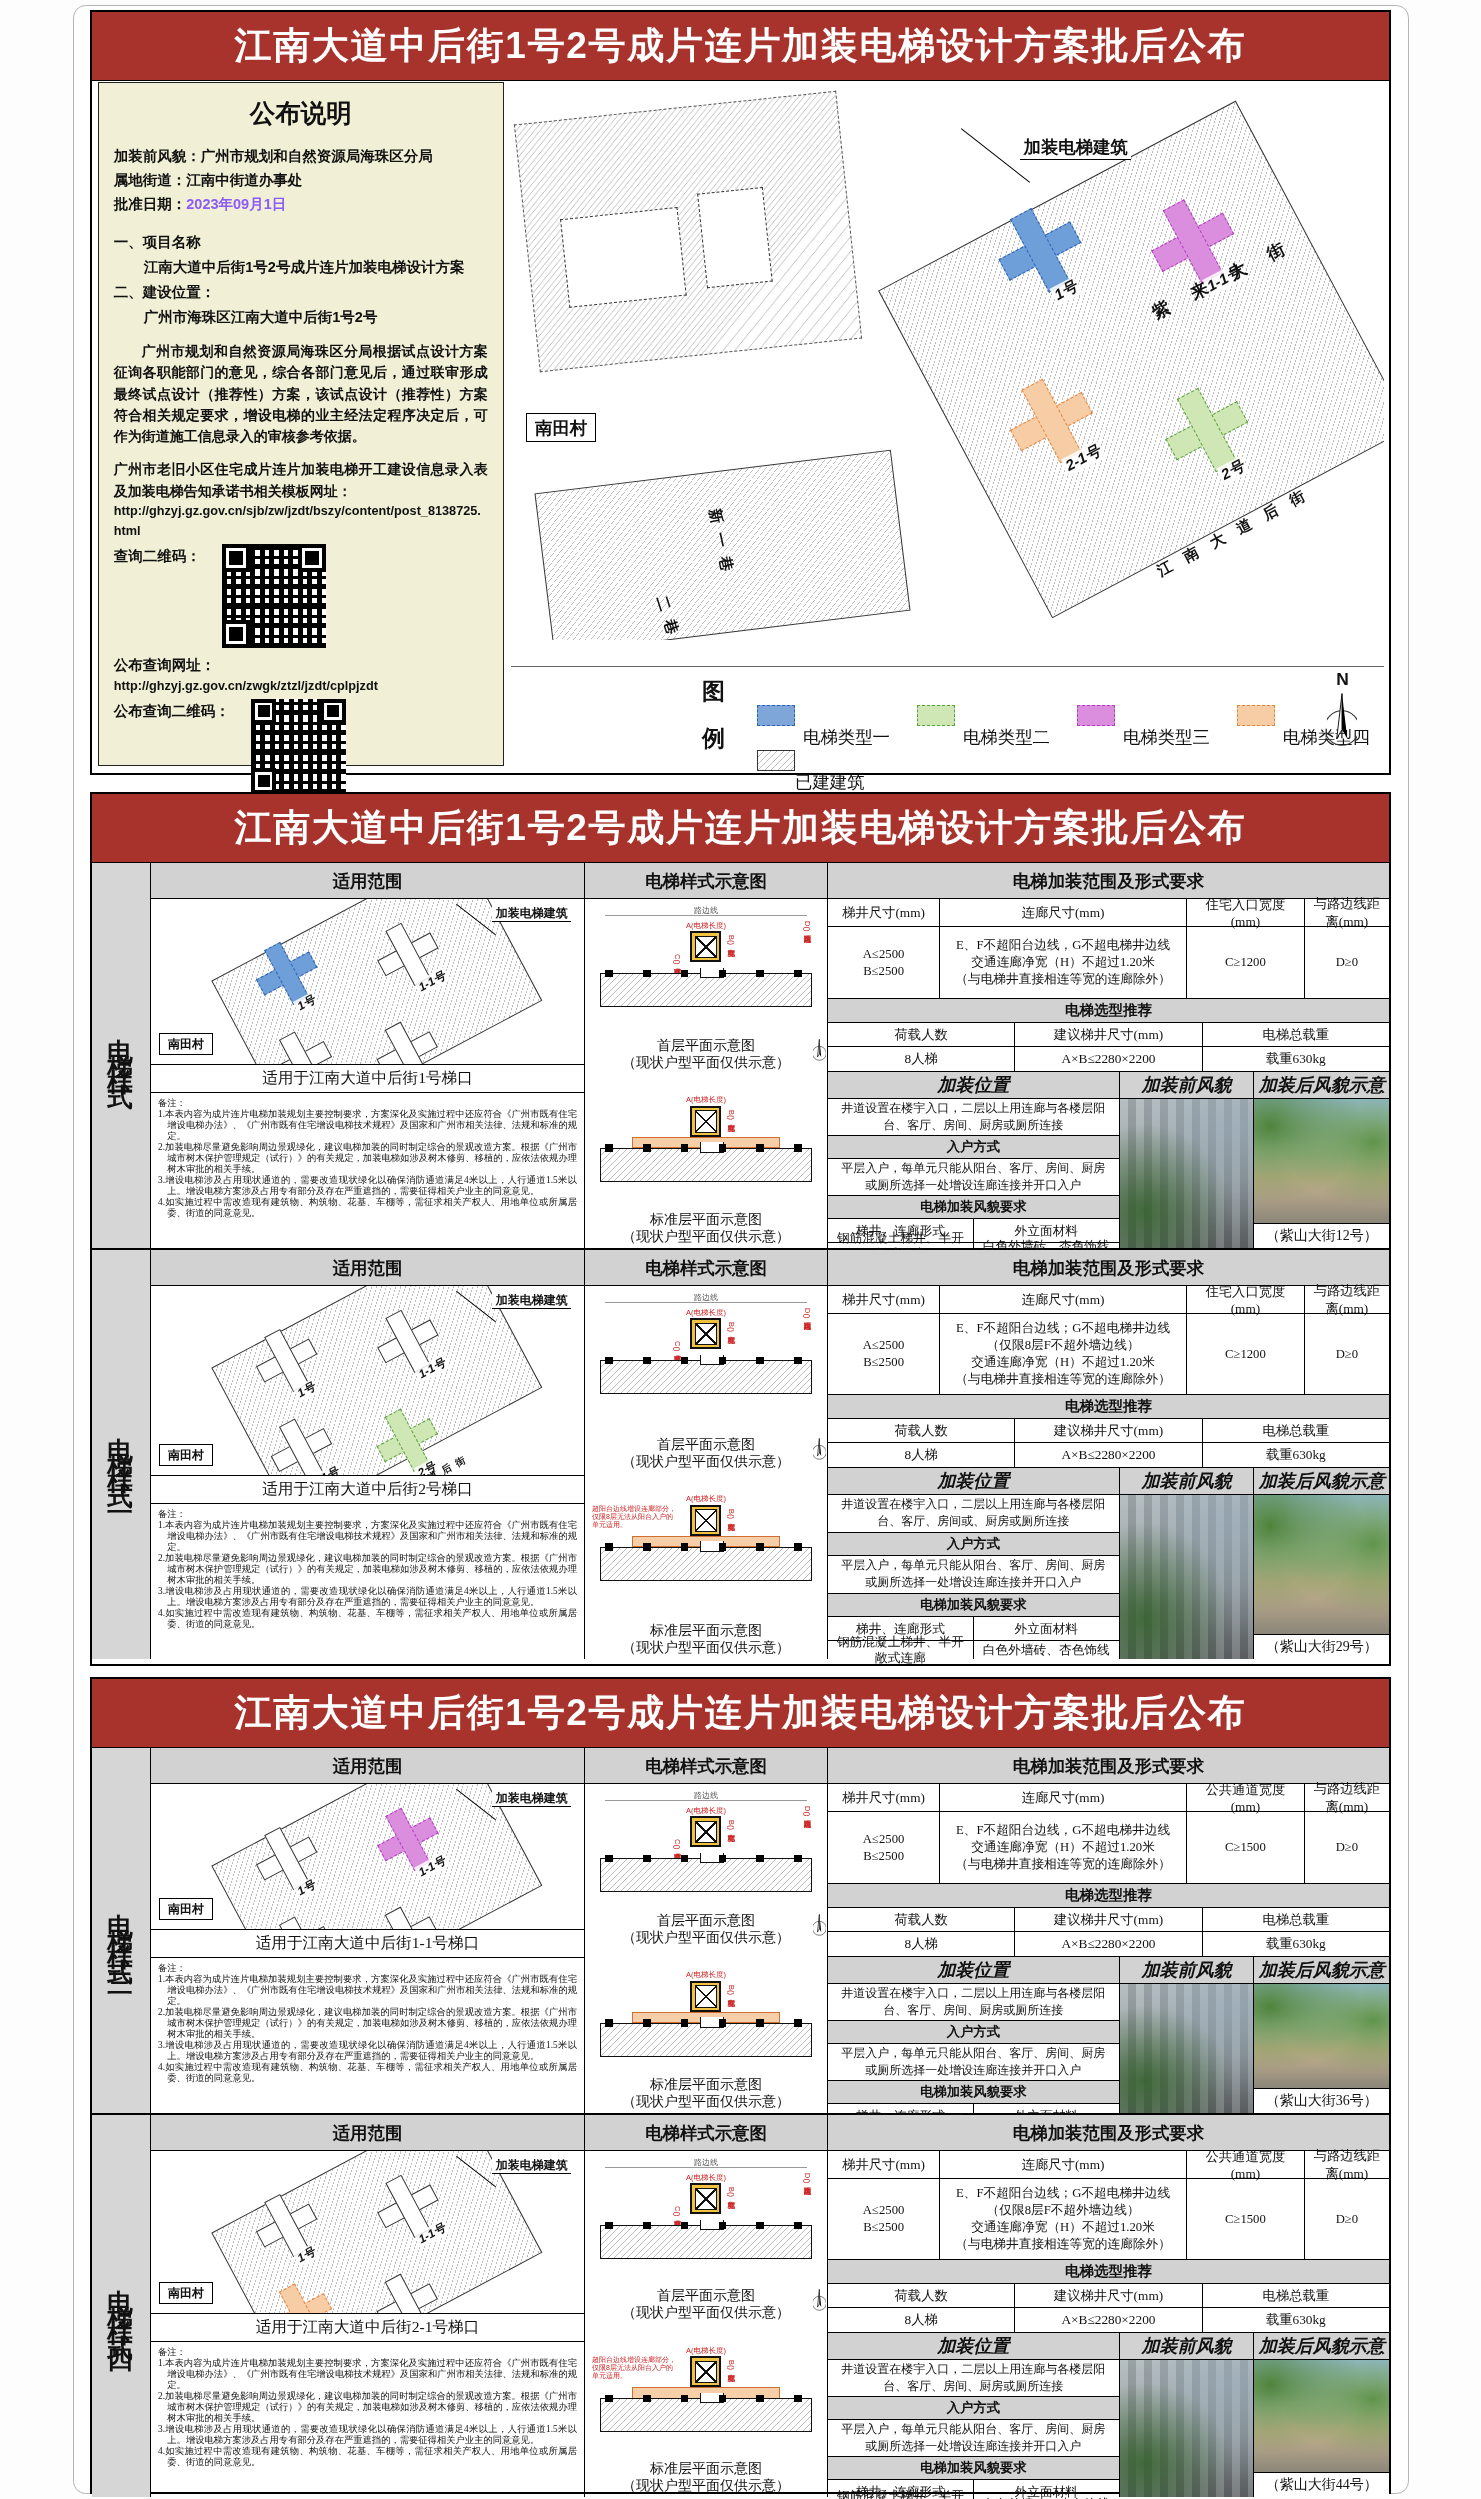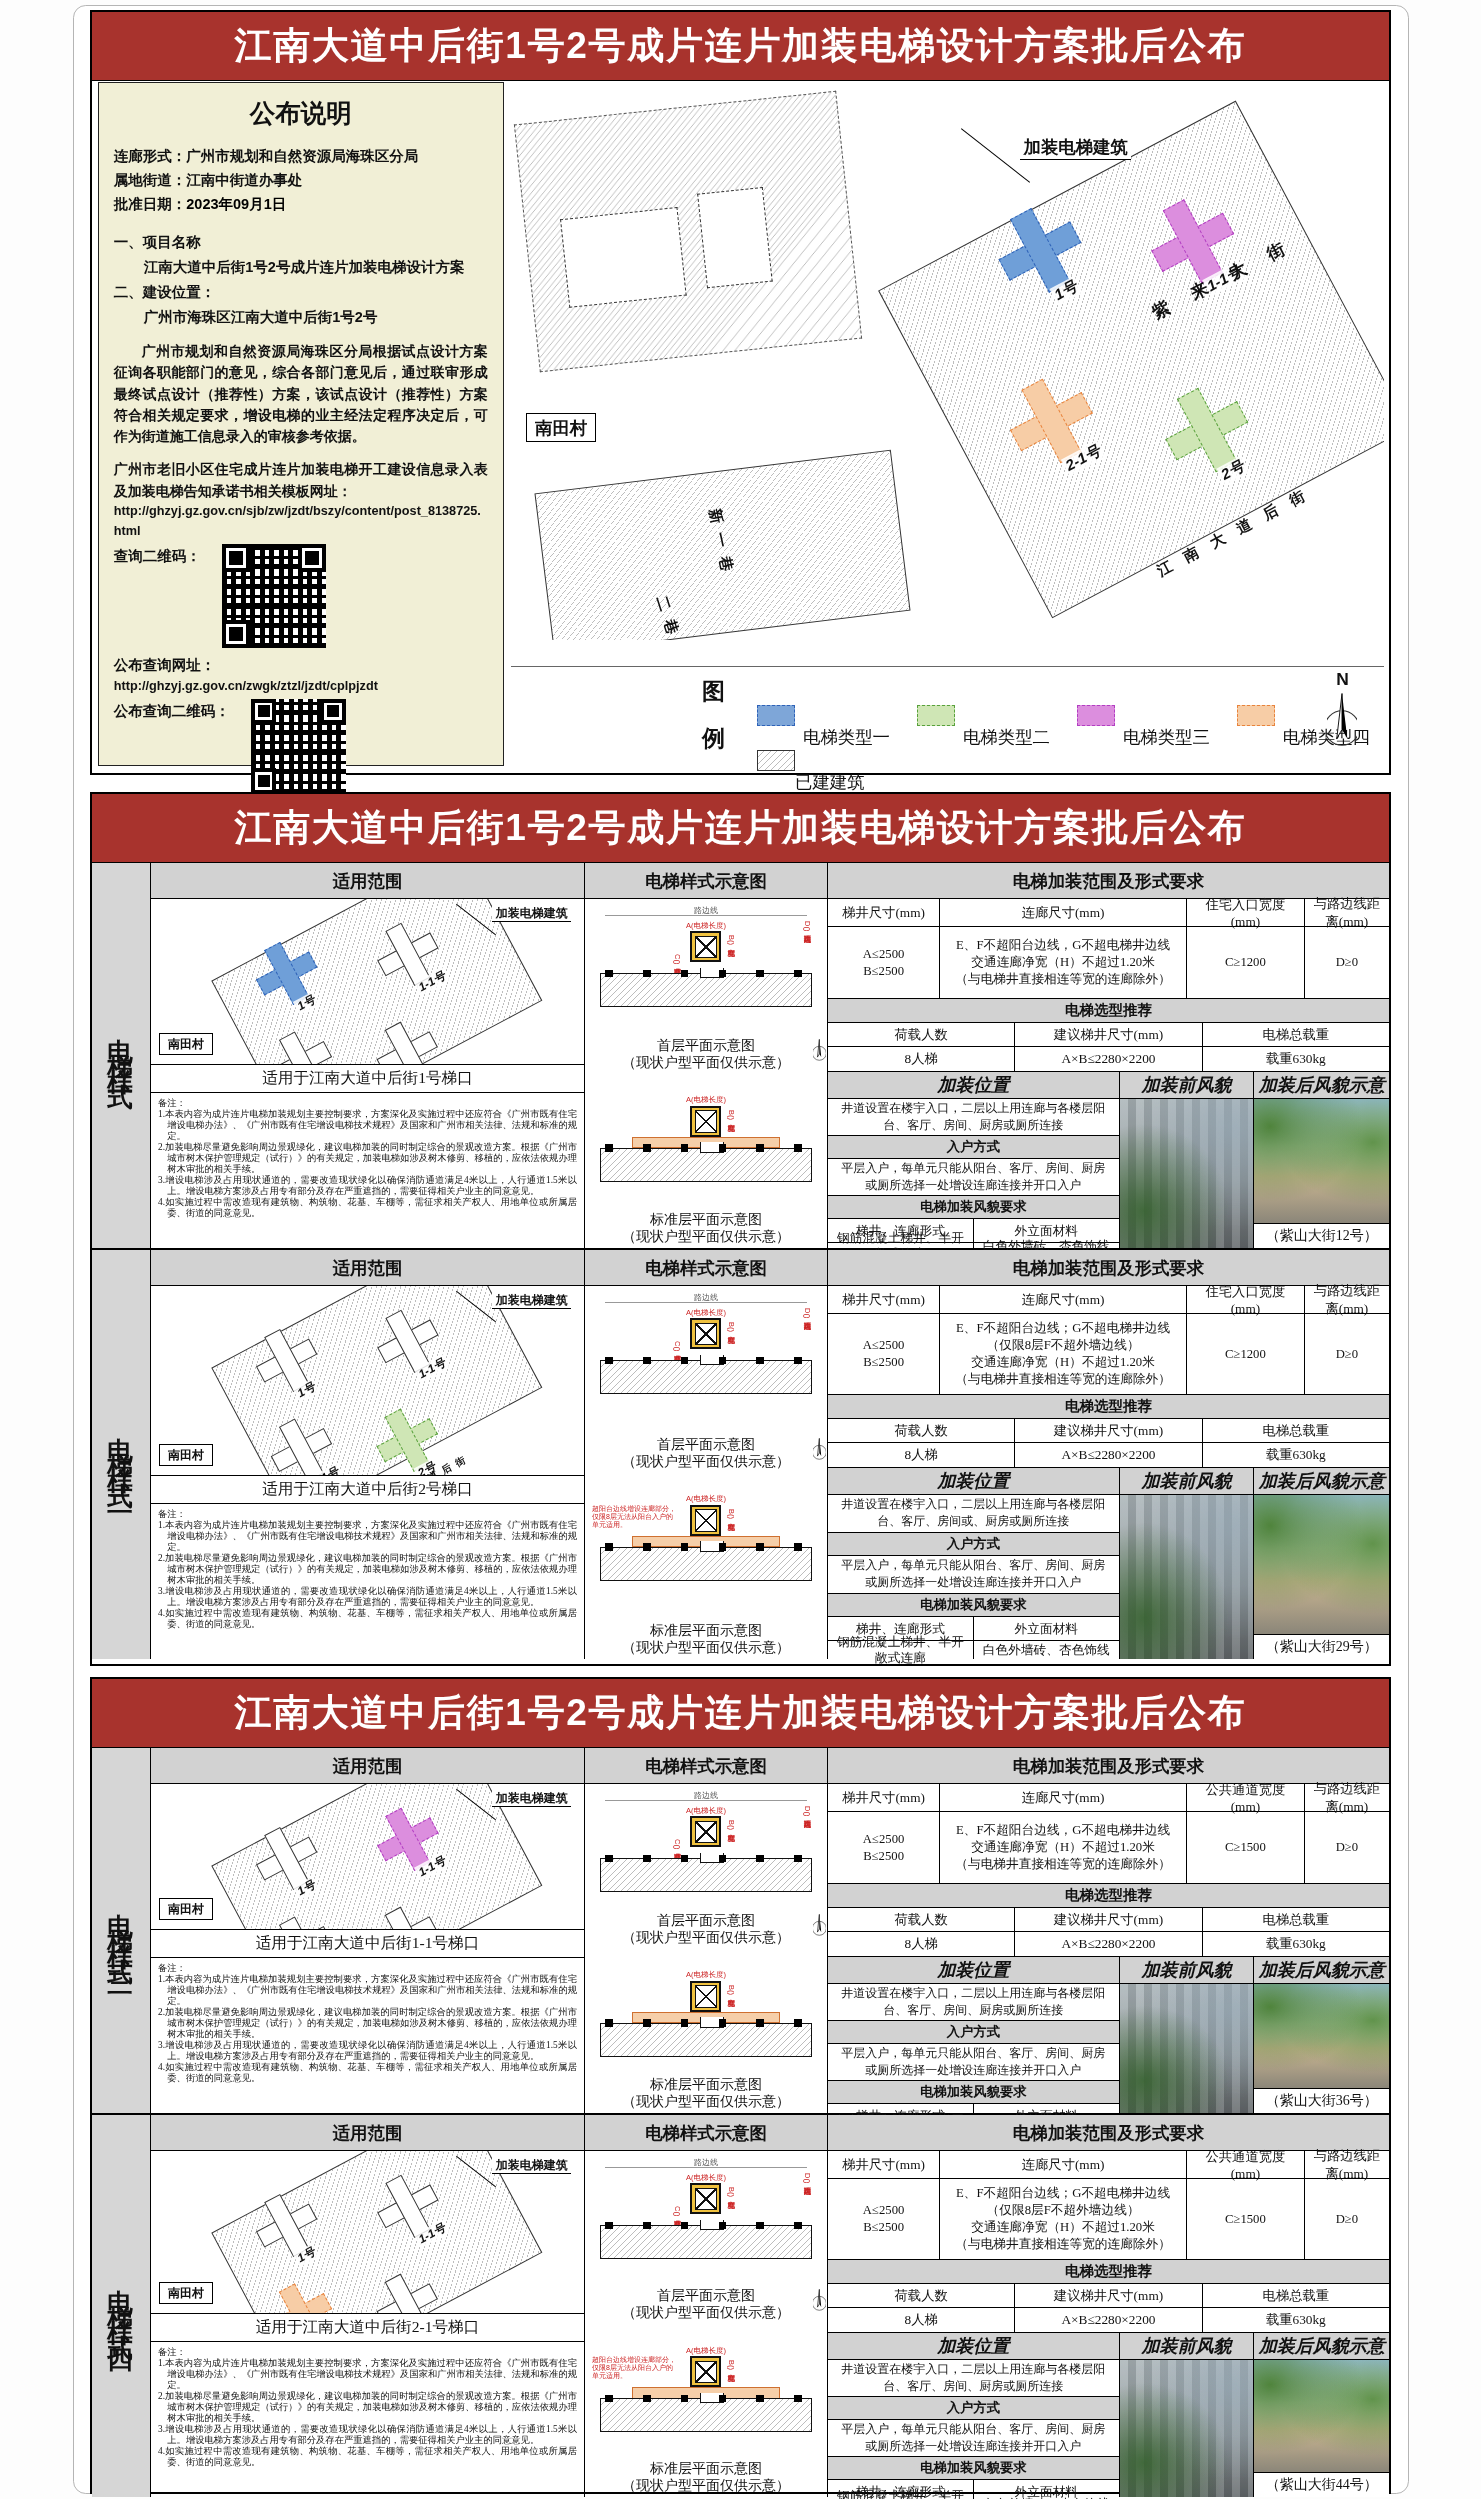--- a/index.html
+++ b/index.html
@@ -15,21 +15,21 @@
   #p3{top:1677px;height:817px;}
   .ptitle{height:68px;background:#a8332d;color:#fff;font-size:37px;font-weight:bold;
           display:flex;align-items:center;justify-content:center;letter-spacing:1.7px;
           border-bottom:1.7px solid #000;white-space:nowrap;}
   
   .p1wrap{position:relative;height:692px;}
   .notice{position:absolute;left:5.8px;top:1px;bottom:7px;width:406px;background:#f1efd6;
           border:1.7px solid #222;padding:12.7px 15px;box-sizing:border-box;}
   .ntitle{text-align:center;font-size:25.5px;font-weight:bold;margin-bottom:12.7px;}
   .nline{font-size:14.5px;font-weight:bold;line-height:24px;}
-  .date{color:#000000;}
+  .date{color:#8b5cf6;}
   .nsec{font-size:14.5px;font-weight:bold;line-height:24px;margin-top:1.2px;}
   .nindent{padding-left:30px;}
   .npara{font-size:14px;font-weight:bold;line-height:21.4px;margin-top:11.6px;text-align:justify;}
   .npara.first{text-indent:2em;}
   .nurl{font-size:12.7px;font-weight:bold;line-height:19.7px;word-break:break-all;}
   .qrrow{display:flex;align-items:flex-start;margin-top:2.3px;}
   .qrrow .nline{flex:0 0 auto;}
   .qr{position:relative;width:104px;height:104px;margin-left:21px;flex:0 0 auto;
       background:
         repeating-linear-gradient(0deg,#000 0 5.2px,transparent 5.2px 10.4px,#000 10.4px 13.3px,transparent 13.3px 19.7px),
@@ -201,21 +201,21 @@
 </head>
 <body>
 
 <div class="sheet"></div>
 
 <section class="panel" id="p1">
   <div class="ptitle">江南大道中后街1号2号成片连片加装电梯设计方案批后公布</div>
   <div class="p1wrap">
     <div class="notice">
       <div class="ntitle">公布说明</div>
-      <div class="nline"><span>连廊形式：</span><span>广州市规划和自然资源局海珠区分局</span></div>
+      <div class="nline"><span>加装前风貌：</span><span>广州市规划和自然资源局海珠区分局</span></div>
       <div class="nline"><span>属地街道：</span><span>江南中街道办事处</span></div>
       <div class="nline"><span>批准日期：</span><span class="date">2023年09月1日</span></div>
       <div style="height:12.7px"></div>
       <div class="nsec"><span>一、</span><span>项目名称</span></div>
       <div class="nsec nindent">江南大道中后街1号2号成片连片加装电梯设计方案</div>
       <div class="nsec"><span>二、</span><span>建设位置：</span></div>
       <div class="nsec nindent">广州市海珠区江南大道中后街1号2号</div>
       <div class="npara first">广州市规划和自然资源局海珠区分局根据试点设计方案征询各职能部门的意见，综合各部门意见后，通过联审形成最终试点设计（推荐性）方案，该试点设计（推荐性）方案符合相关规定要求，增设电梯的业主经法定程序决定后，可作为街道施工信息录入的审核参考依据。</div>
       <div class="npara">广州市老旧小区住宅成片连片加装电梯开工建设信息录入表及加装电梯告知承诺书相关模板网址：</div>
       <div class="nurl">http://ghzyj.gz.gov.cn/sjb/zw/jzdt/bszy/content/post_8138725.html</div>

